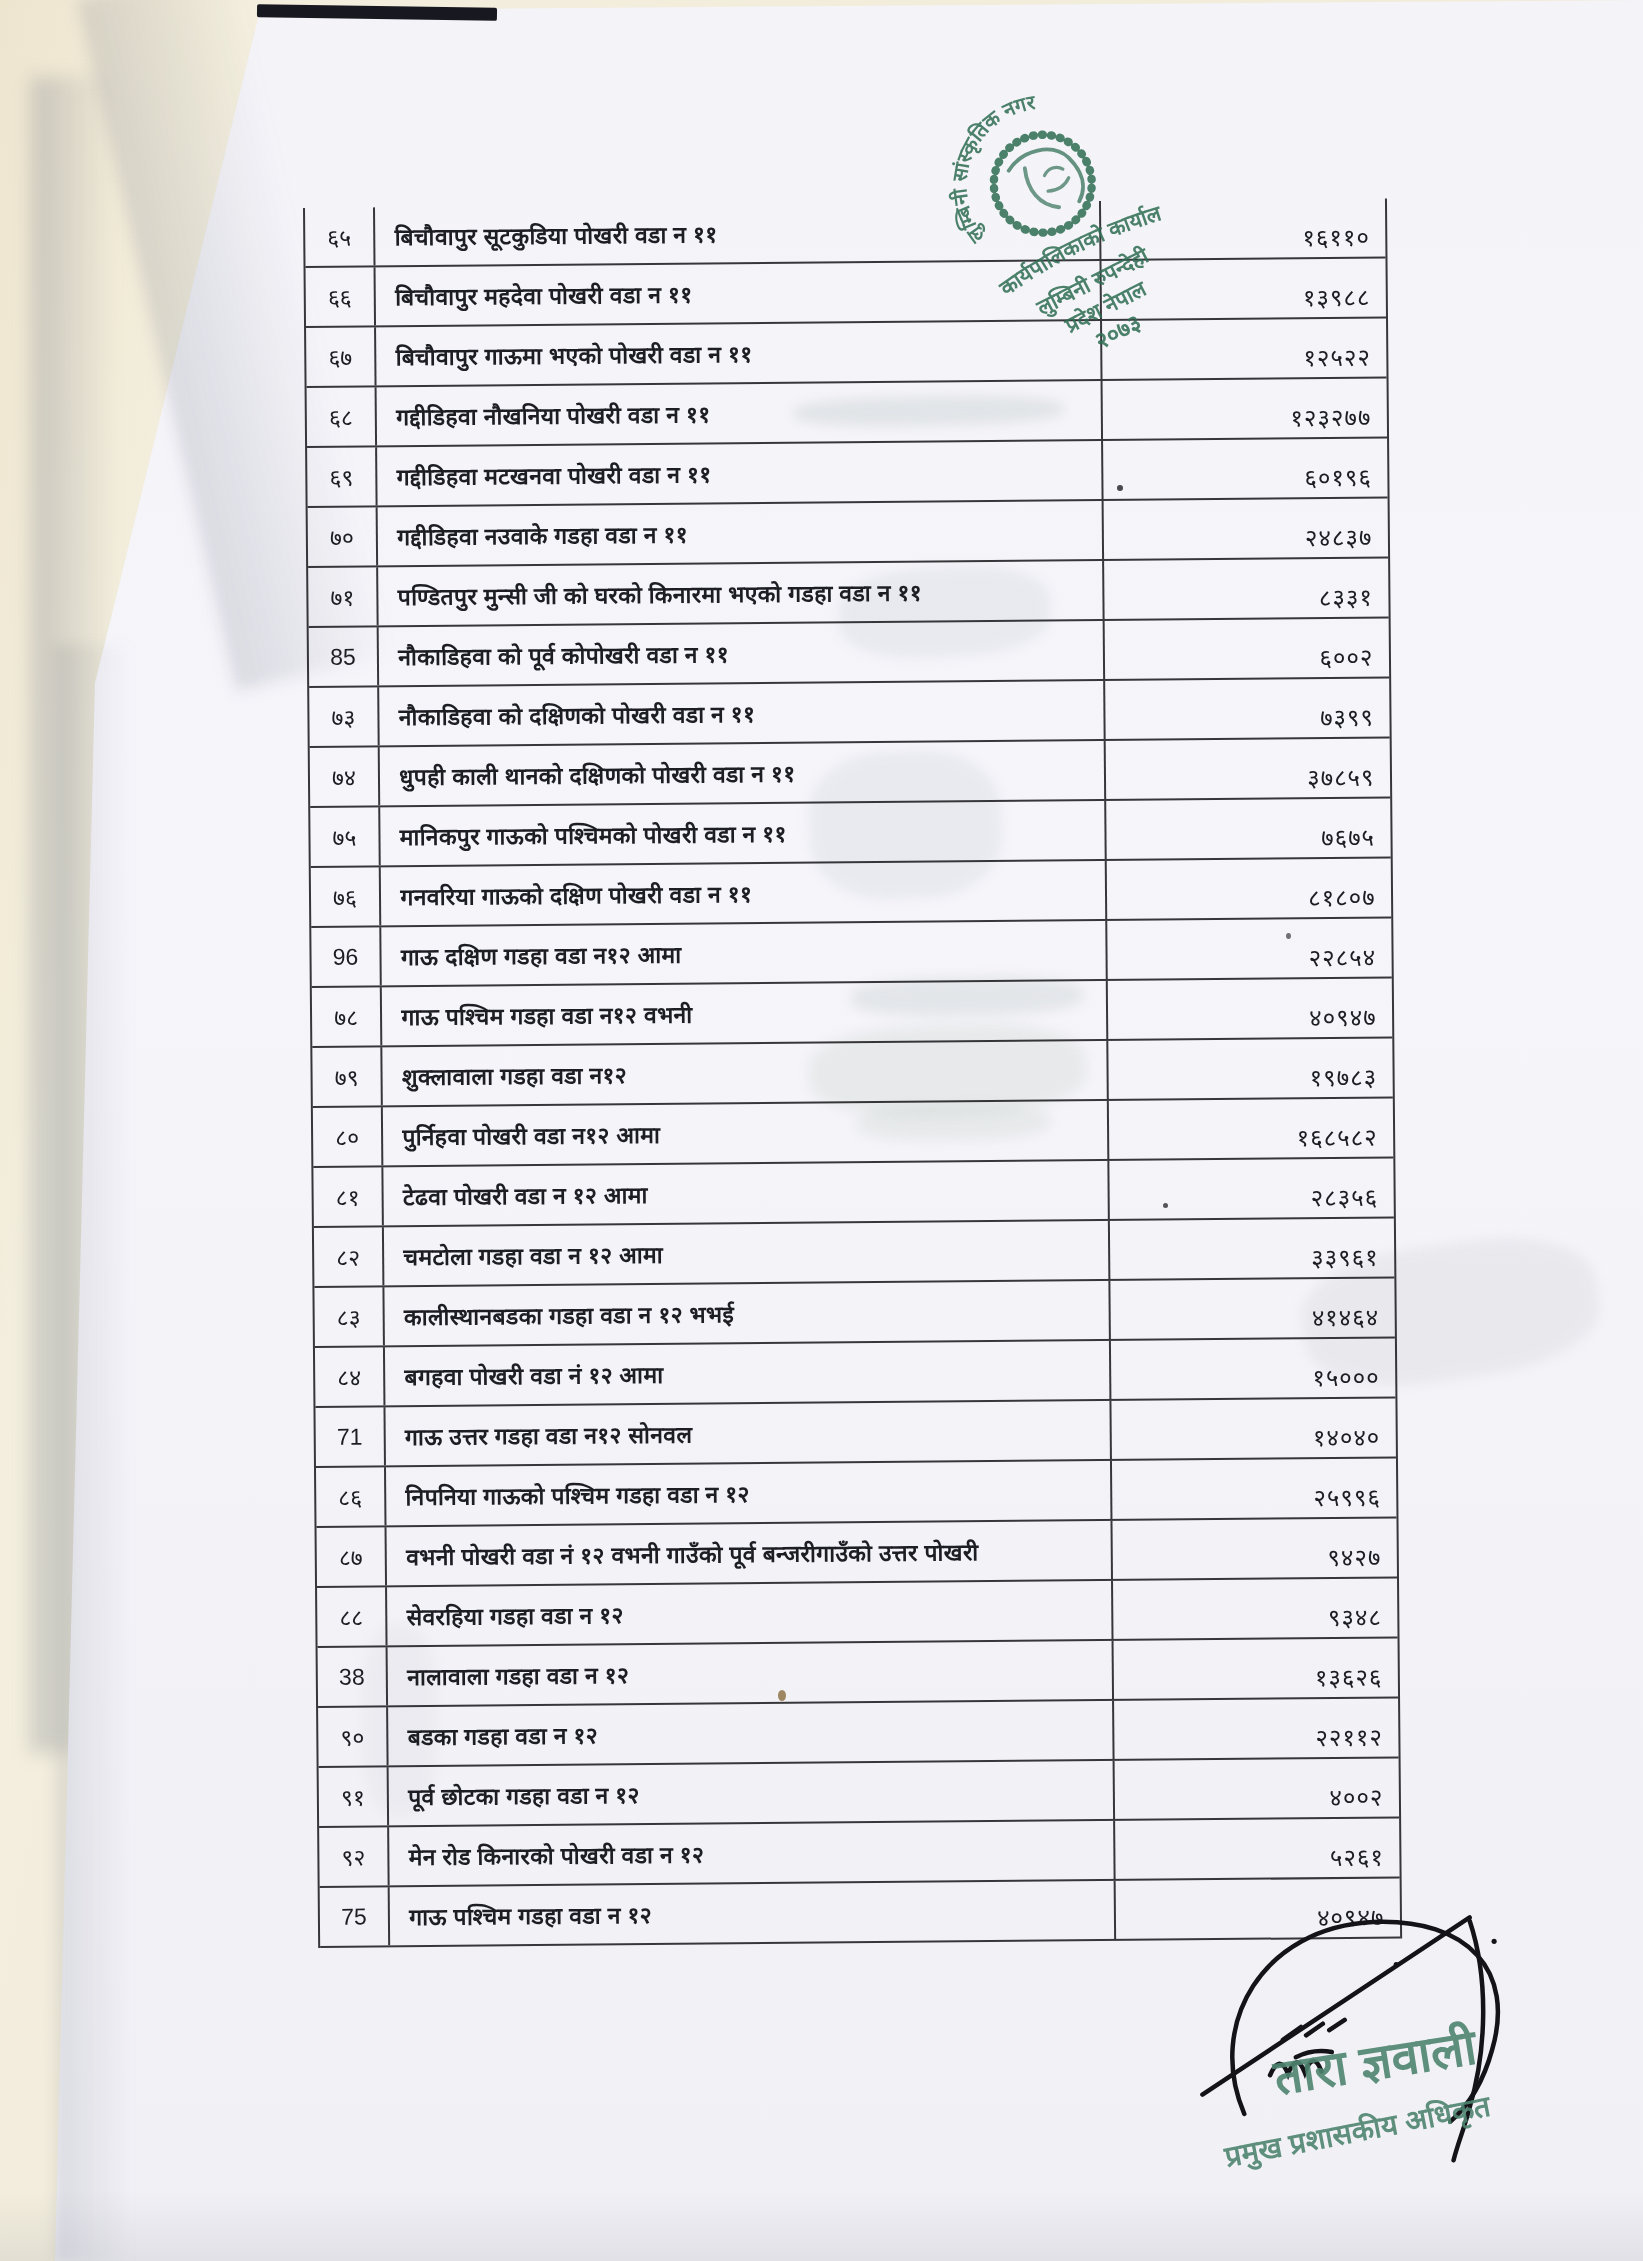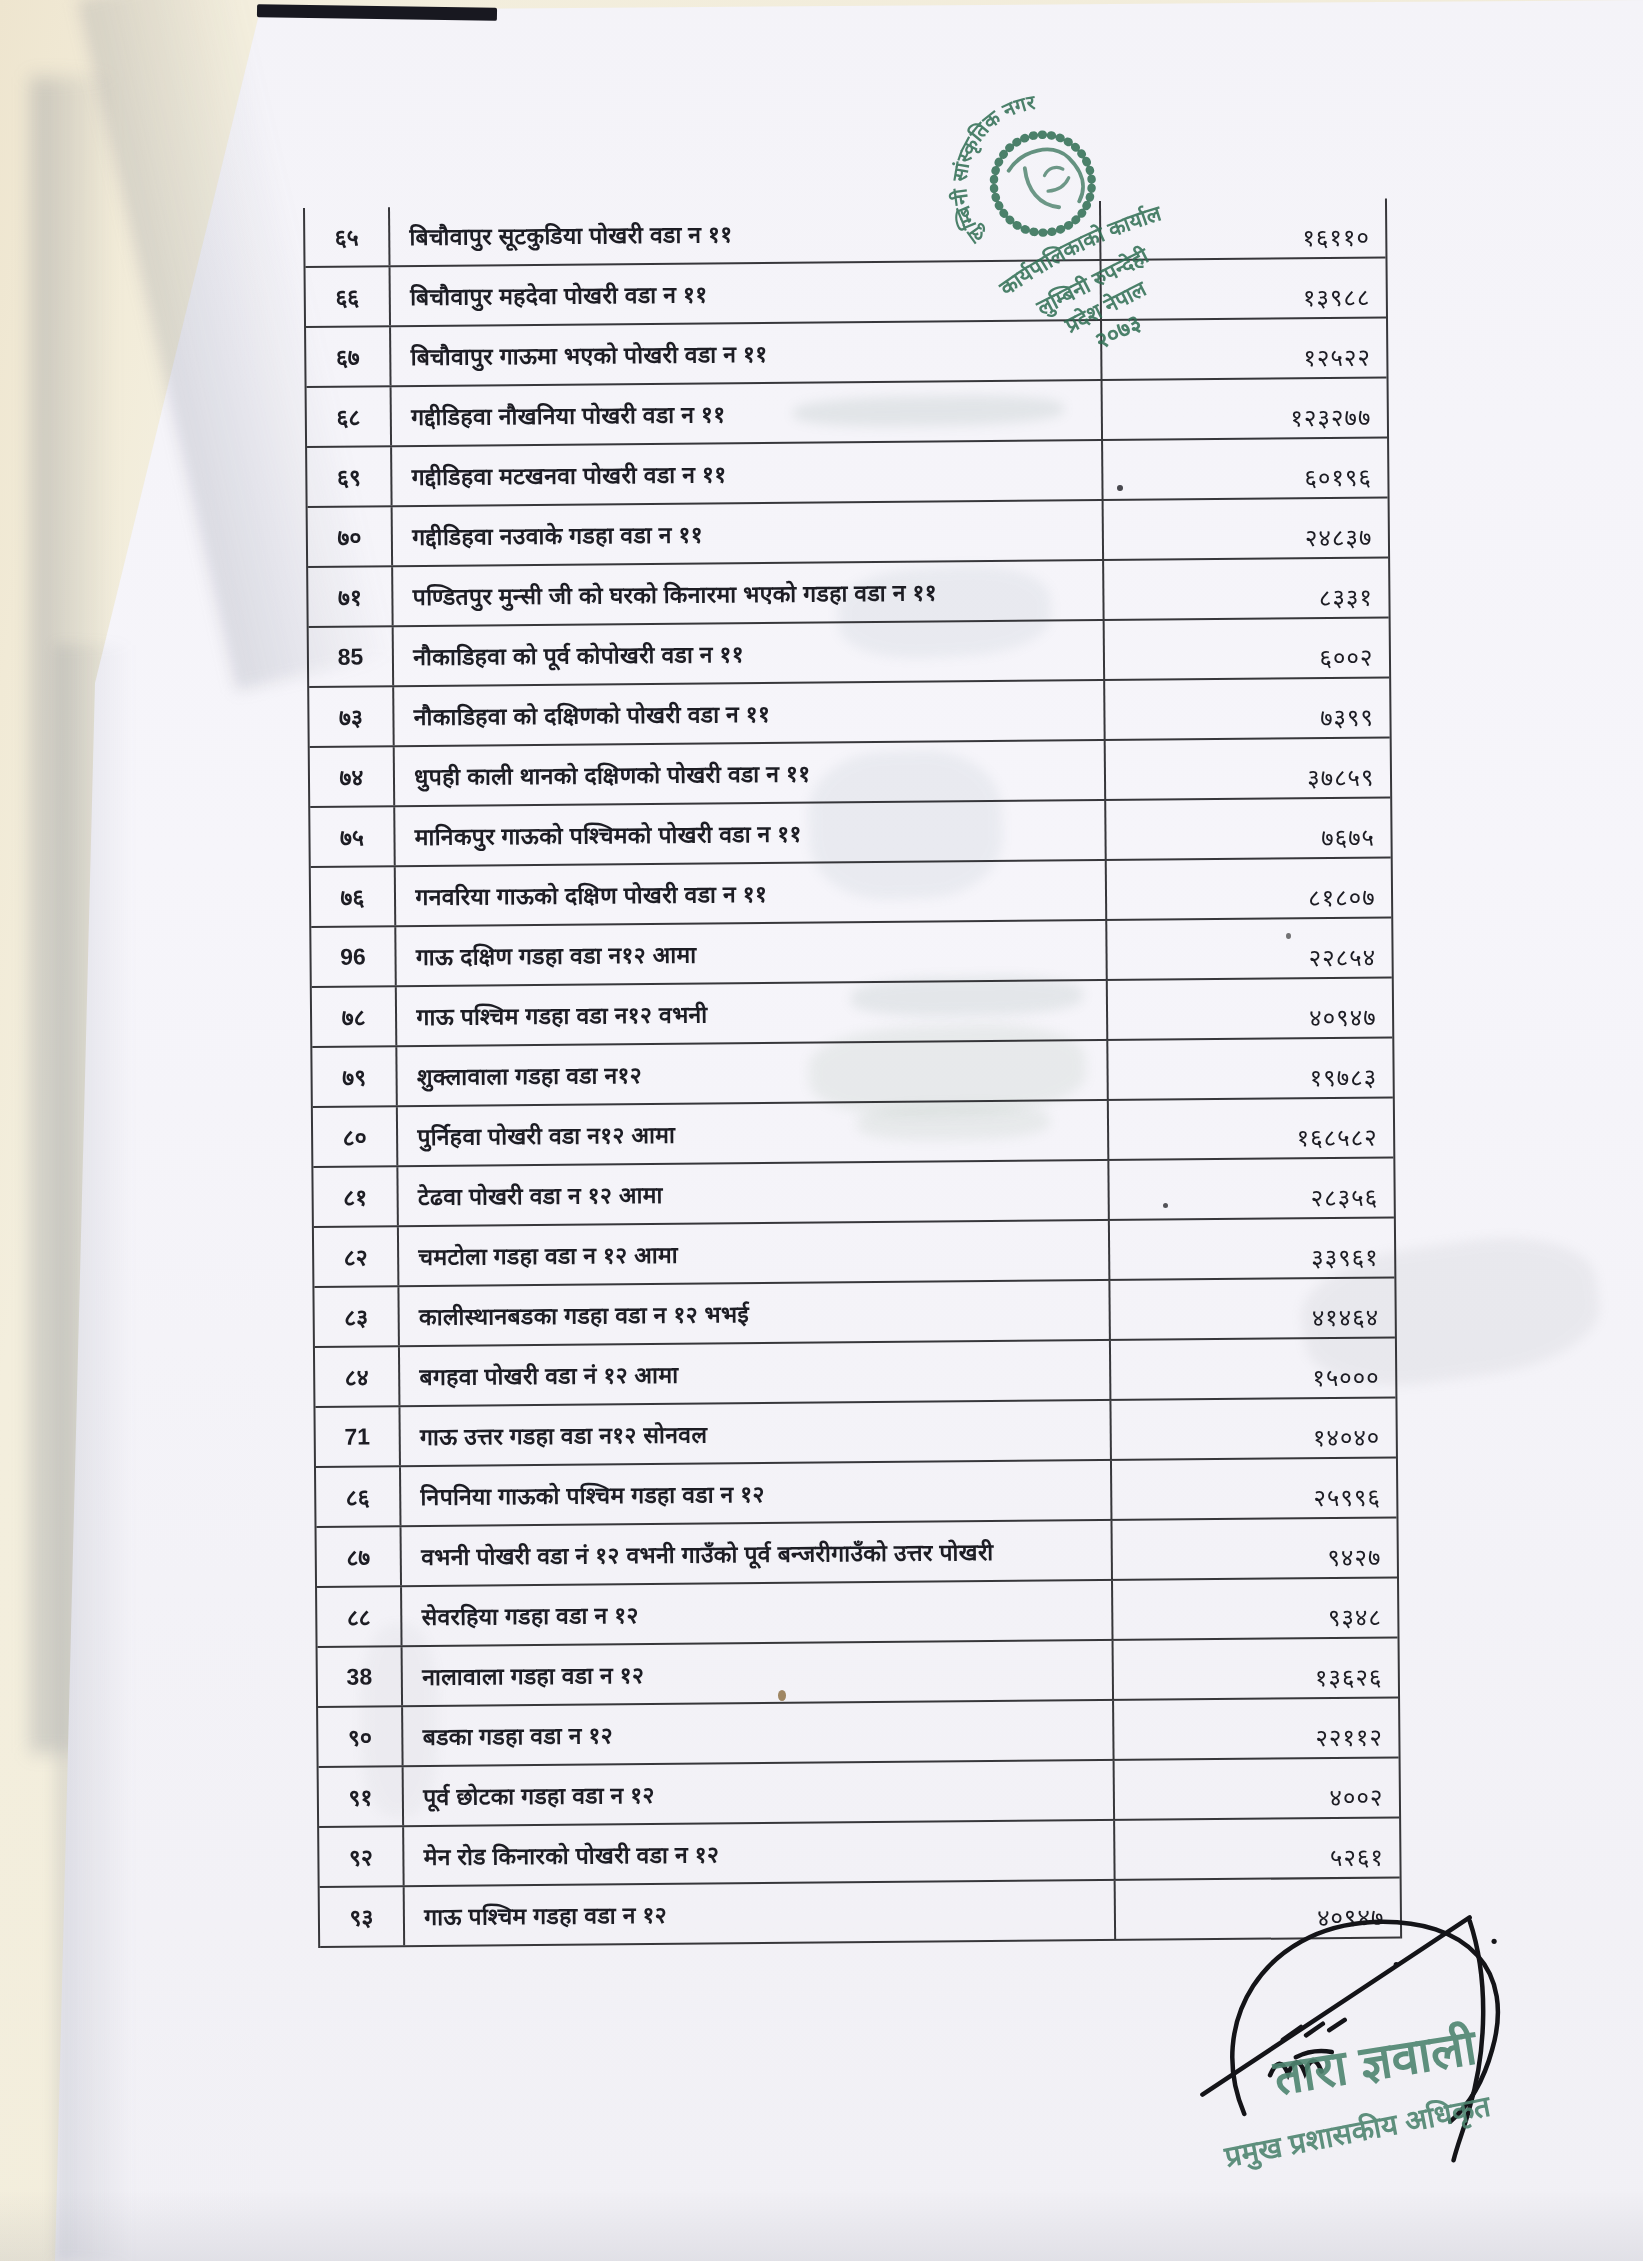--- a/index.html
+++ b/index.html
@@ -25,22 +25,22 @@
   .bottom-shade{position:absolute;left:0;bottom:0;width:100%;height:71px;
         background:linear-gradient(0deg,rgba(140,142,156,.16),rgba(140,142,156,0));}
 
   
   .pond-table{position:absolute;left:303px;top:208px;width:1080px;z-index:2;
         transform:rotate(-.5deg);transform-origin:0 0;
         border-left:2.3px solid rgba(28,28,32,.88);border-right:2.3px solid rgba(28,28,32,.88);
         color:#1d1d24;}
   .trow{display:flex;height:60px;border-bottom:2.3px solid rgba(28,28,32,.88);box-sizing:border-box;}
   .c{box-sizing:border-box;}
-  .sn{width:85px;flex:none;border-right:2.3px solid rgba(28,28,32,.88);
-      display:flex;align-items:center;justify-content:center;font-size:23px;font-weight:700;}
+  .sn{width:70px;flex:none;border-right:2.3px solid rgba(28,28,32,.88);
+      display:flex;align-items:center;justify-content:center;font-size:23px;font-weight:400;}
   .desc{flex:1;border-right:2.3px solid rgba(28,28,32,.88);display:flex;align-items:center;
       padding-left:19.3px;font-size:23px;font-weight:600;letter-spacing:0.3px;
       white-space:nowrap;overflow:hidden;}
   .val{width:284px;flex:none;display:flex;align-items:flex-end;justify-content:flex-end;
       padding:0 15.5px 3.9px 0;font-size:24px;letter-spacing:1px;}
 
   
   .seal{position:absolute;left:902px;top:95px;width:329px;height:290px;z-index:3;opacity:.85;}
   .sign{position:absolute;left:1167px;top:1882px;width:425px;height:335px;z-index:3;}
   .seal text,.sign text{font-family:"Liberation Sans","DejaVu Sans",sans-serif;}
@@ -211,21 +211,21 @@
         <div class="c sn">९१</div>
         <div class="c desc">पूर्व छोटका गडहा वडा न १२</div>
         <div class="c val">४००२</div>
       </div>
       <div class="trow">
         <div class="c sn">९२</div>
         <div class="c desc">मेन रोड किनारको पोखरी वडा न १२</div>
         <div class="c val">५२६१</div>
       </div>
       <div class="trow">
-        <div class="c sn">९३</div>
+        <div class="c sn">75</div>
         <div class="c desc">गाऊ पश्चिम गडहा वडा न १२</div>
         <div class="c val">४०९४७</div>
       </div>
     </div>
 
   <svg class="seal" viewBox="0 0 510 450">
     <g transform="rotate(-27 250 200)" stroke="#2e6d52" fill="none" stroke-linecap="round">
       <circle cx="250" cy="130" r="76" stroke-width="13" stroke-dasharray="1.5 12.5"></circle>
       <path stroke-width="6" opacity=".85" d="M212 88 C 246 68 292 80 304 112 C 314 142 308 166 288 180"></path>
       <path stroke-width="6" opacity=".8" d="M236 96 C 224 128 230 158 256 174"></path>

